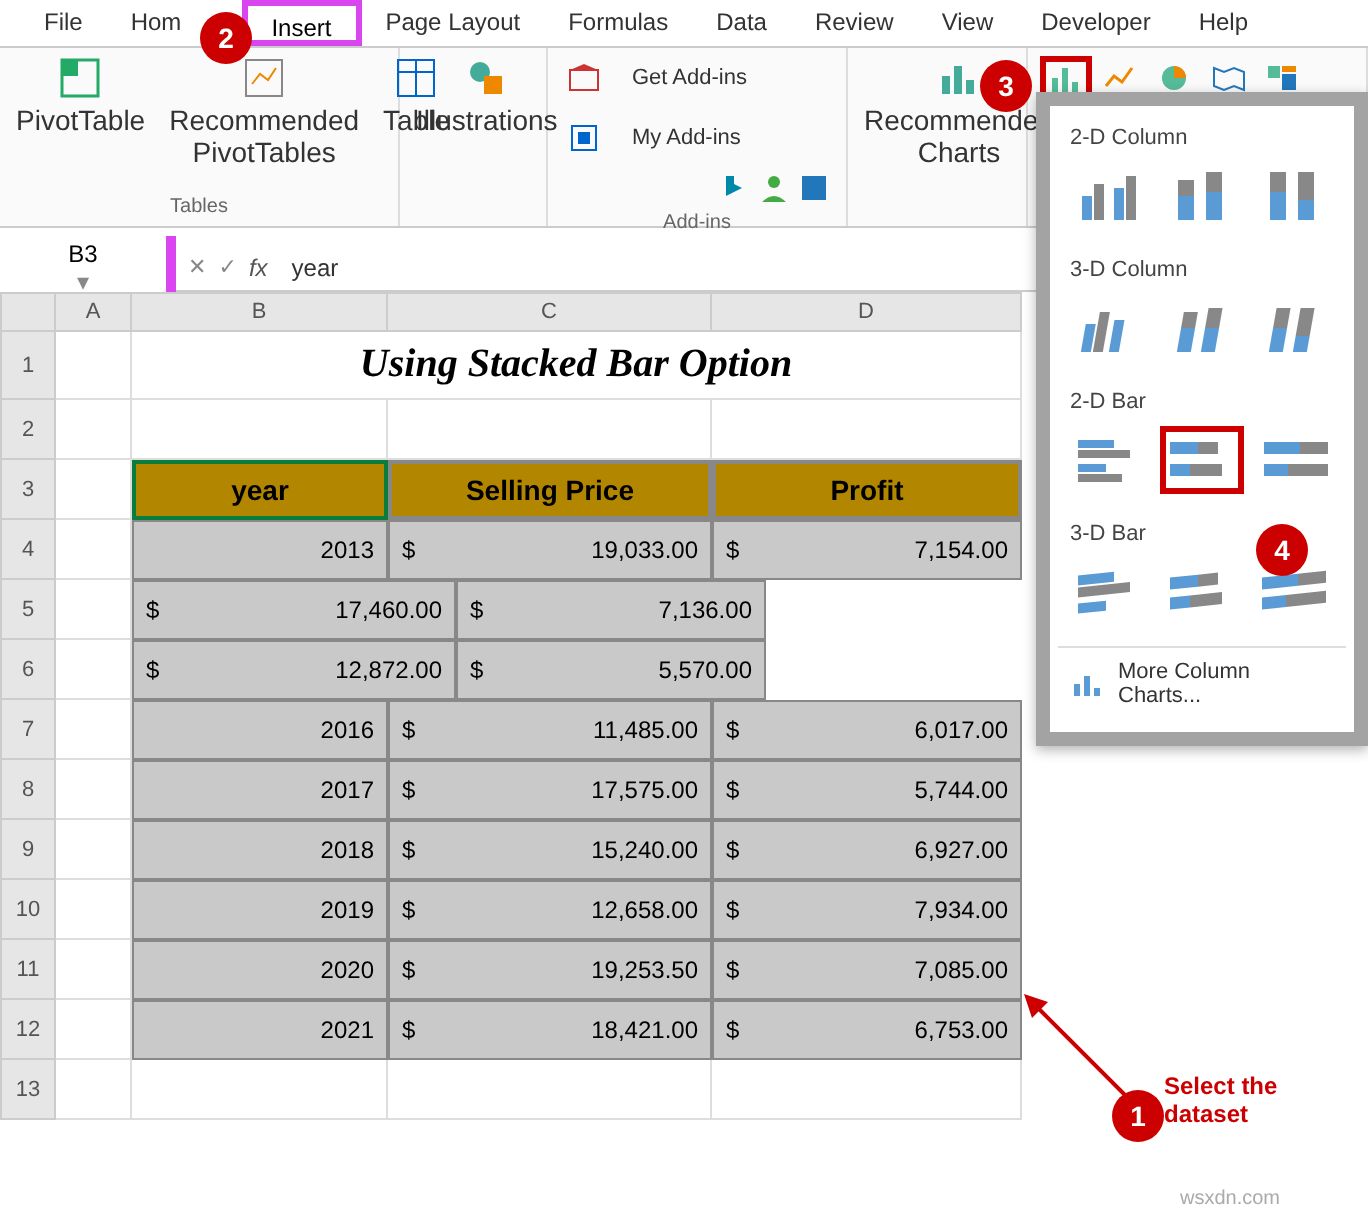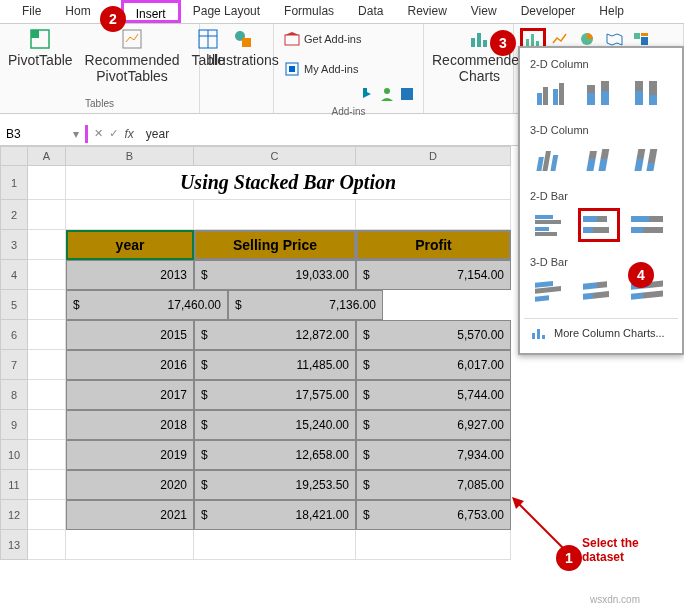--- a/index.html
+++ b/index.html
@@ -11,28 +11,28 @@
 .tab.active { border: 3px solid #d946ef; color: #000; font-weight: normal; position: relative; }
 .tab.home { padding-right: 30px; }
 
 
 .ribbon { display: flex; height: 90px; border-bottom: 1px solid #ccc; background: #fafafa; }
 .ribbon-group { display: flex; flex-direction: column; border-right: 1px solid #ddd; padding: 2px 4px; }
 .ribbon-group-items { display: flex; flex: 1; align-items: flex-start; gap: 4px; }
 .ribbon-group-label { text-align: center; font-size: 10px; color: #666; padding-bottom: 2px; }
 .ribbon-btn { display: flex; flex-direction: column; align-items: center; padding: 2px 4px; font-size: 14px; color: #333; gap: 2px; }
 .ribbon-btn .ico { width: 22px; height: 22px; display: flex; align-items: center; justify-content: center; }
-.ribbon-small-item { display: flex; align-items: center; gap: 4px; font-size: 11px; color: #333; padding: 1px 2px; }
+.ribbon-small-item { display: flex; align-items: center; gap: 16px; font-size: 11px; color: #333; padding: 1px 2px; }
 .chart-buttons { display: flex; gap: 1px; flex-wrap: wrap; width: 160px; padding: 2px; }
 .chart-btn { width: 26px; height: 22px; border: 1px solid transparent; display: flex; align-items: center; justify-content: center; }
 .chart-btn.hl { border: 3px solid #c00; }
 
 
 .formula-row { display: flex; height: 24px; border-bottom: 1px solid #ccc; align-items: center; }
-.name-box { width: 88px; border-right: 3px solid #d946ef; padding: 2px 6px; font-size: 12px; background: #fff; display: flex; align-items: center; justify-content: space-between; }
+.name-box { width: 88px; border-right: 5px solid #d946ef; padding: 2px 6px; font-size: 12px; background: #fff; display: flex; align-items: center; justify-content: space-between; flex-direction: column; }
 .fx-controls { display: flex; align-items: center; gap: 6px; padding: 0 6px; color: #888; }
 .fx-label { font-style: italic; font-size: 12px; color: #555; }
 .formula-input { flex: 1; padding: 2px 6px; font-size: 12px; color: #333; }
 
 
 .grid { position: relative; }
 .col-headers { display: flex; position: sticky; top: 0; }
 .corner { width: 28px; height: 20px; background: #e6e6e6; border: 1px solid #ccc; }
 .col-h { height: 20px; background: #e6e6e6; border: 1px solid #ccc; border-left: none; text-align: center; font-size: 11px; color: #555; line-height: 18px; }
 .col-A { width: 38px; }
@@ -45,21 +45,21 @@
 .cell { border: 1px solid #ddd; border-top: none; border-left: none; height: 30px; display: flex; align-items: center; padding: 0 6px; font-size: 12px; background: #fff; }
 .r1 .cell { height: 34px; }
 .title-cell { font-family: Georgia, serif; font-weight: bold; font-style: italic; font-size: 20px; justify-content: center; color: #000; }
 .header-cell { background: #b38600; color: #000; font-weight: bold; justify-content: center; border: 2px solid #888; font-size: 14px; }
 .data-cell { background: #c9c9c9; border: 1px solid #888; font-size: 12px; }
 .num { justify-content: flex-end; }
 .money { justify-content: space-between; }
 .sel { outline: 2px solid #0a7d3c; outline-offset: -2px; }
 
 
-.chart-dropdown { position: absolute; top: 46px; left: 518px; width: 166px; background: #fff; border: 2px solid #a3a3a3; box-shadow: 0 2px 6px rgba(0,0,0,.3); padding: 6px 4px; z-index: 10; }
+.chart-dropdown { position: absolute; top: 46px; left: 518px; width: 166px; background: #fff; border: 7px solid #a3a3a3; box-shadow: 0 2px 6px rgba(0,0,0,.3); padding: 6px 4px; z-index: 10; }
 .cd-section-label { font-size: 11px; color: #444; padding: 4px 6px; }
 .cd-row { display: flex; gap: 6px; padding: 2px 6px 10px; }
 .cd-thumb { width: 42px; height: 34px; border: 1px solid transparent; display: flex; align-items: center; justify-content: center; background: #fff; position: relative; }
 .cd-thumb.hl { border: 3px solid #c00; }
 .cd-more { display: flex; align-items: center; gap: 8px; padding: 6px; border-top: 1px solid #ddd; font-size: 11px; color: #333; }
 
 
 .callout-badge { position: absolute; width: 26px; height: 26px; border-radius: 50%; background: #c00; color: #fff; font-weight: bold; display: flex; align-items: center; justify-content: center; font-size: 14px; z-index: 20; }
 .arrow { position: absolute; z-index: 15; }
 .select-label { position: absolute; color: #c00; font-size: 12px; font-weight: bold; z-index: 15; }
@@ -298,21 +298,20 @@
           <span>17,460.00</span>
         </div>
         <div class="cell col-D data-cell money">
           <span>$</span>
           <span>7,136.00</span>
         </div>
       </div>
       <div class="row ">
         <div class="row-h">6</div>
         <div class="cell col-A "></div>
-        <div class="cell col-B data-cell num">2015</div>
         <div class="cell col-C data-cell money">
           <span>$</span>
           <span>12,872.00</span>
         </div>
         <div class="cell col-D data-cell money">
           <span>$</span>
           <span>5,570.00</span>
         </div>
       </div>
       <div class="row ">

